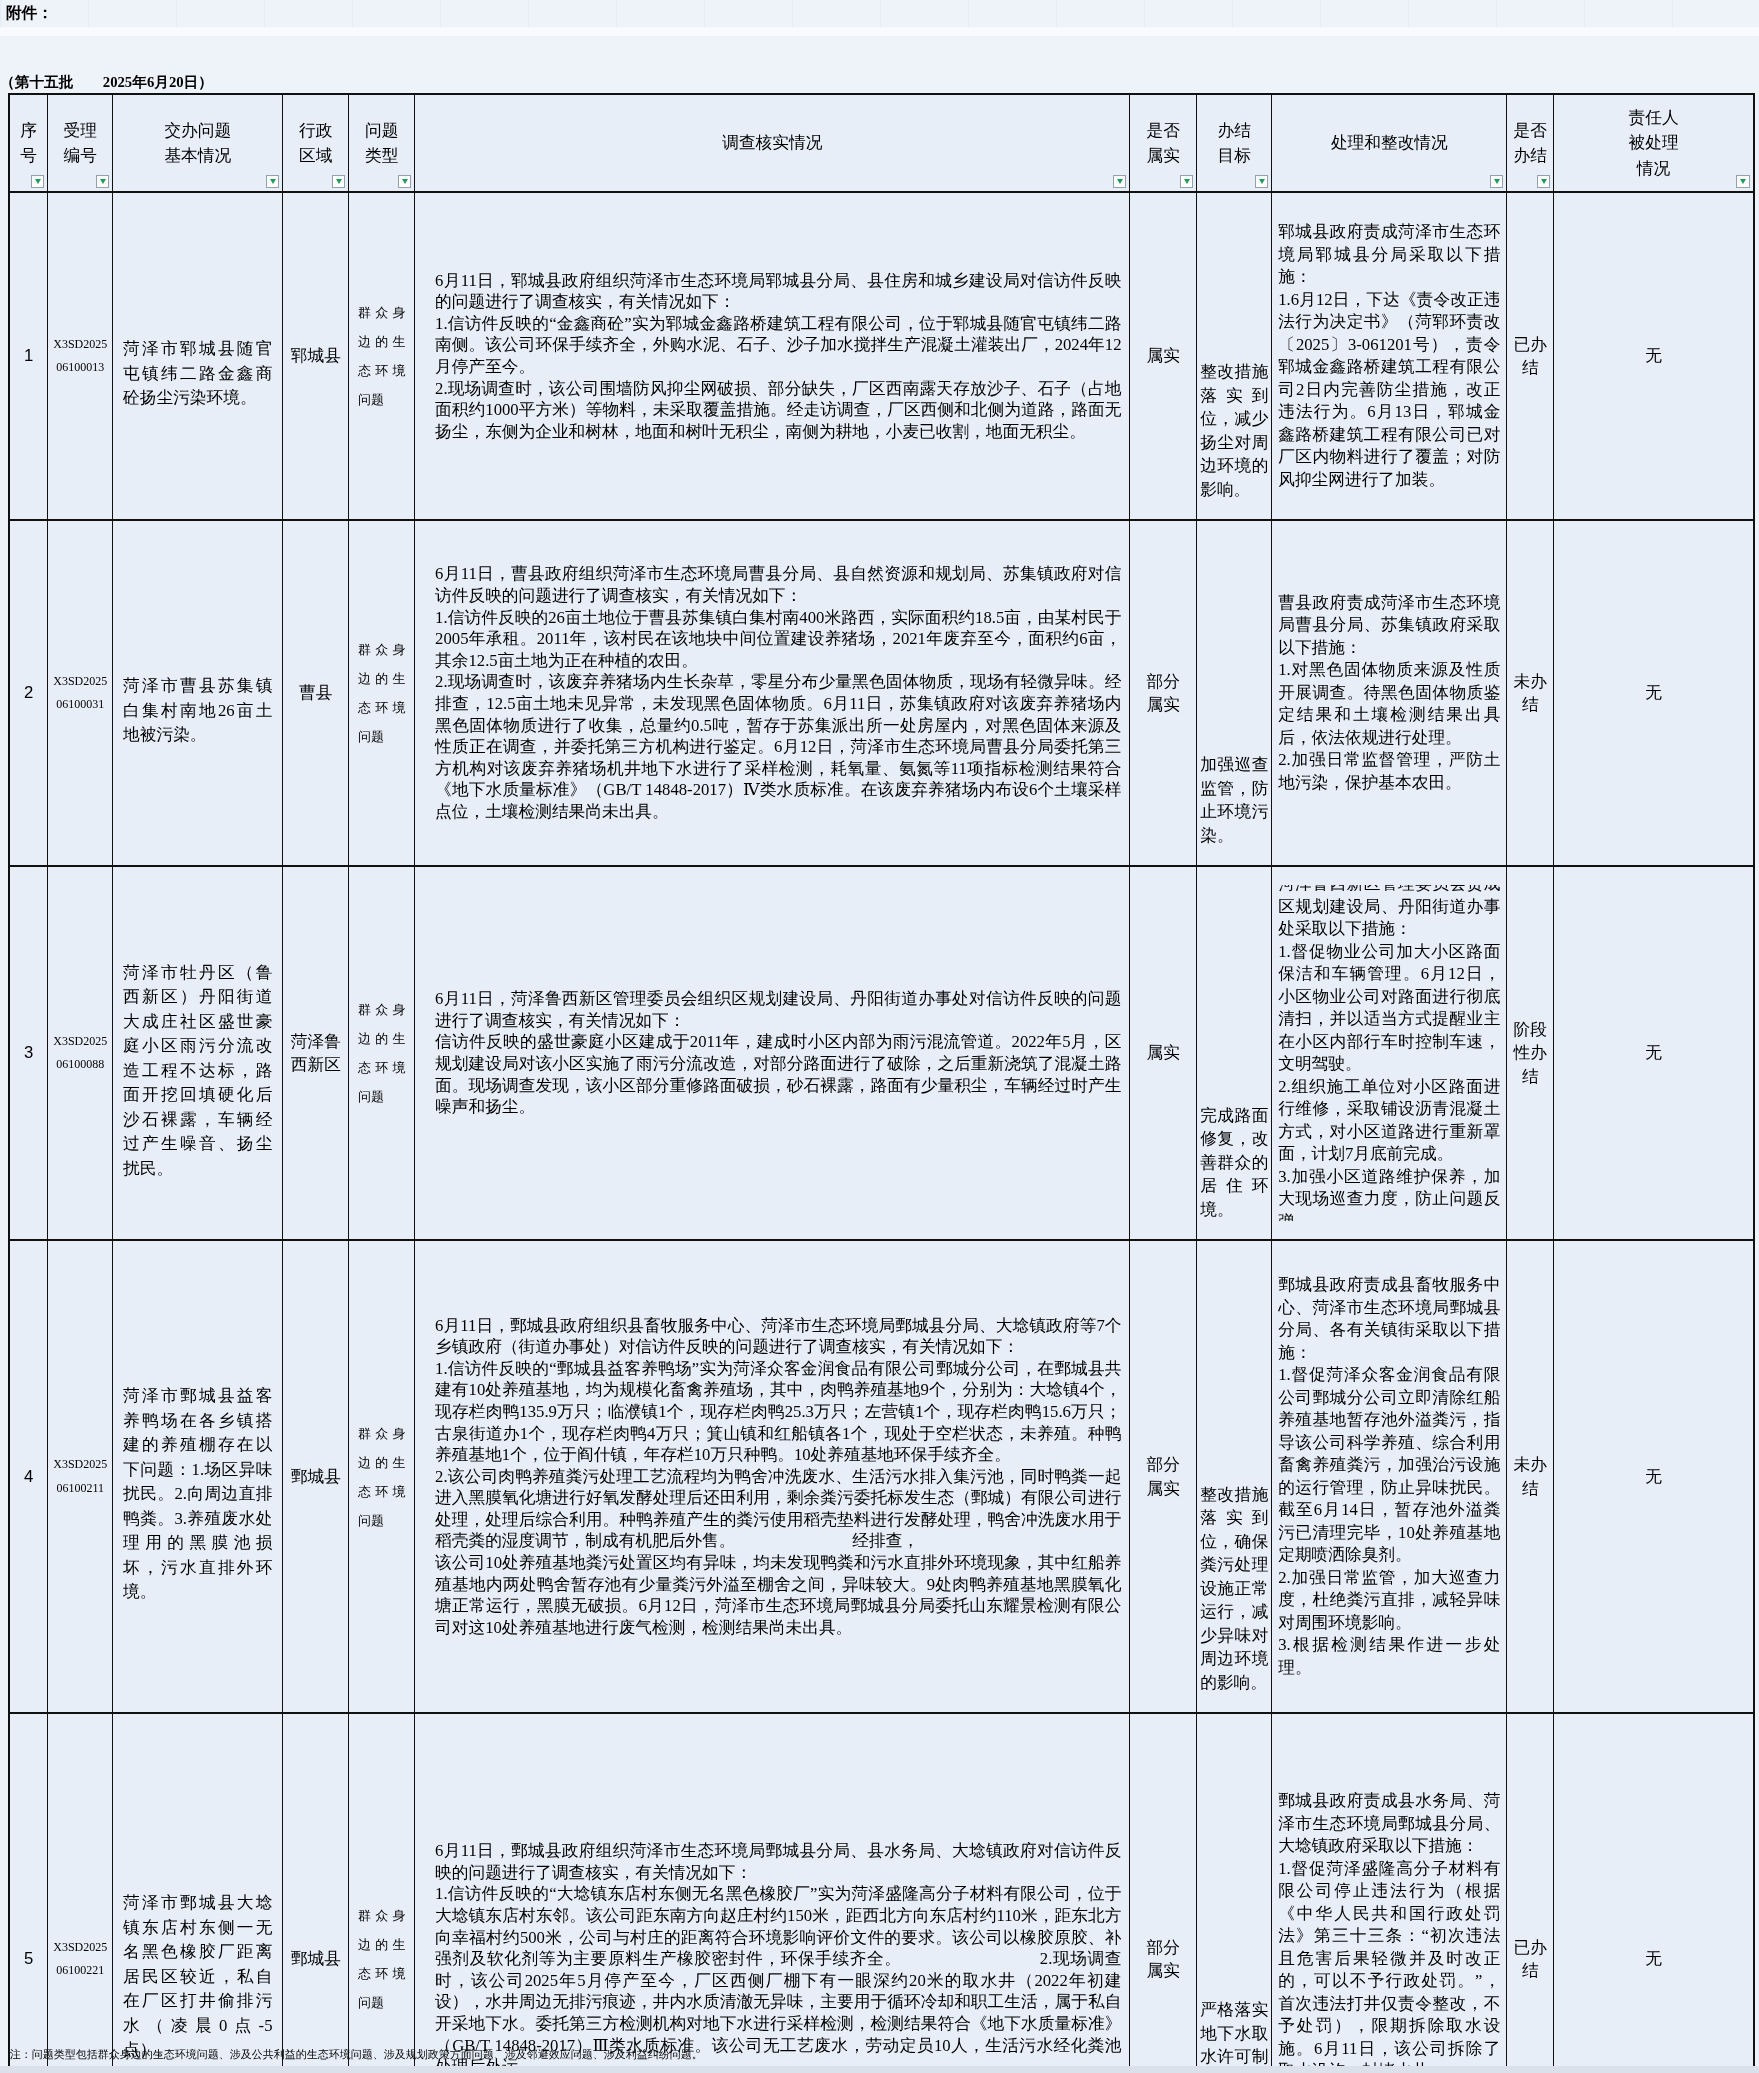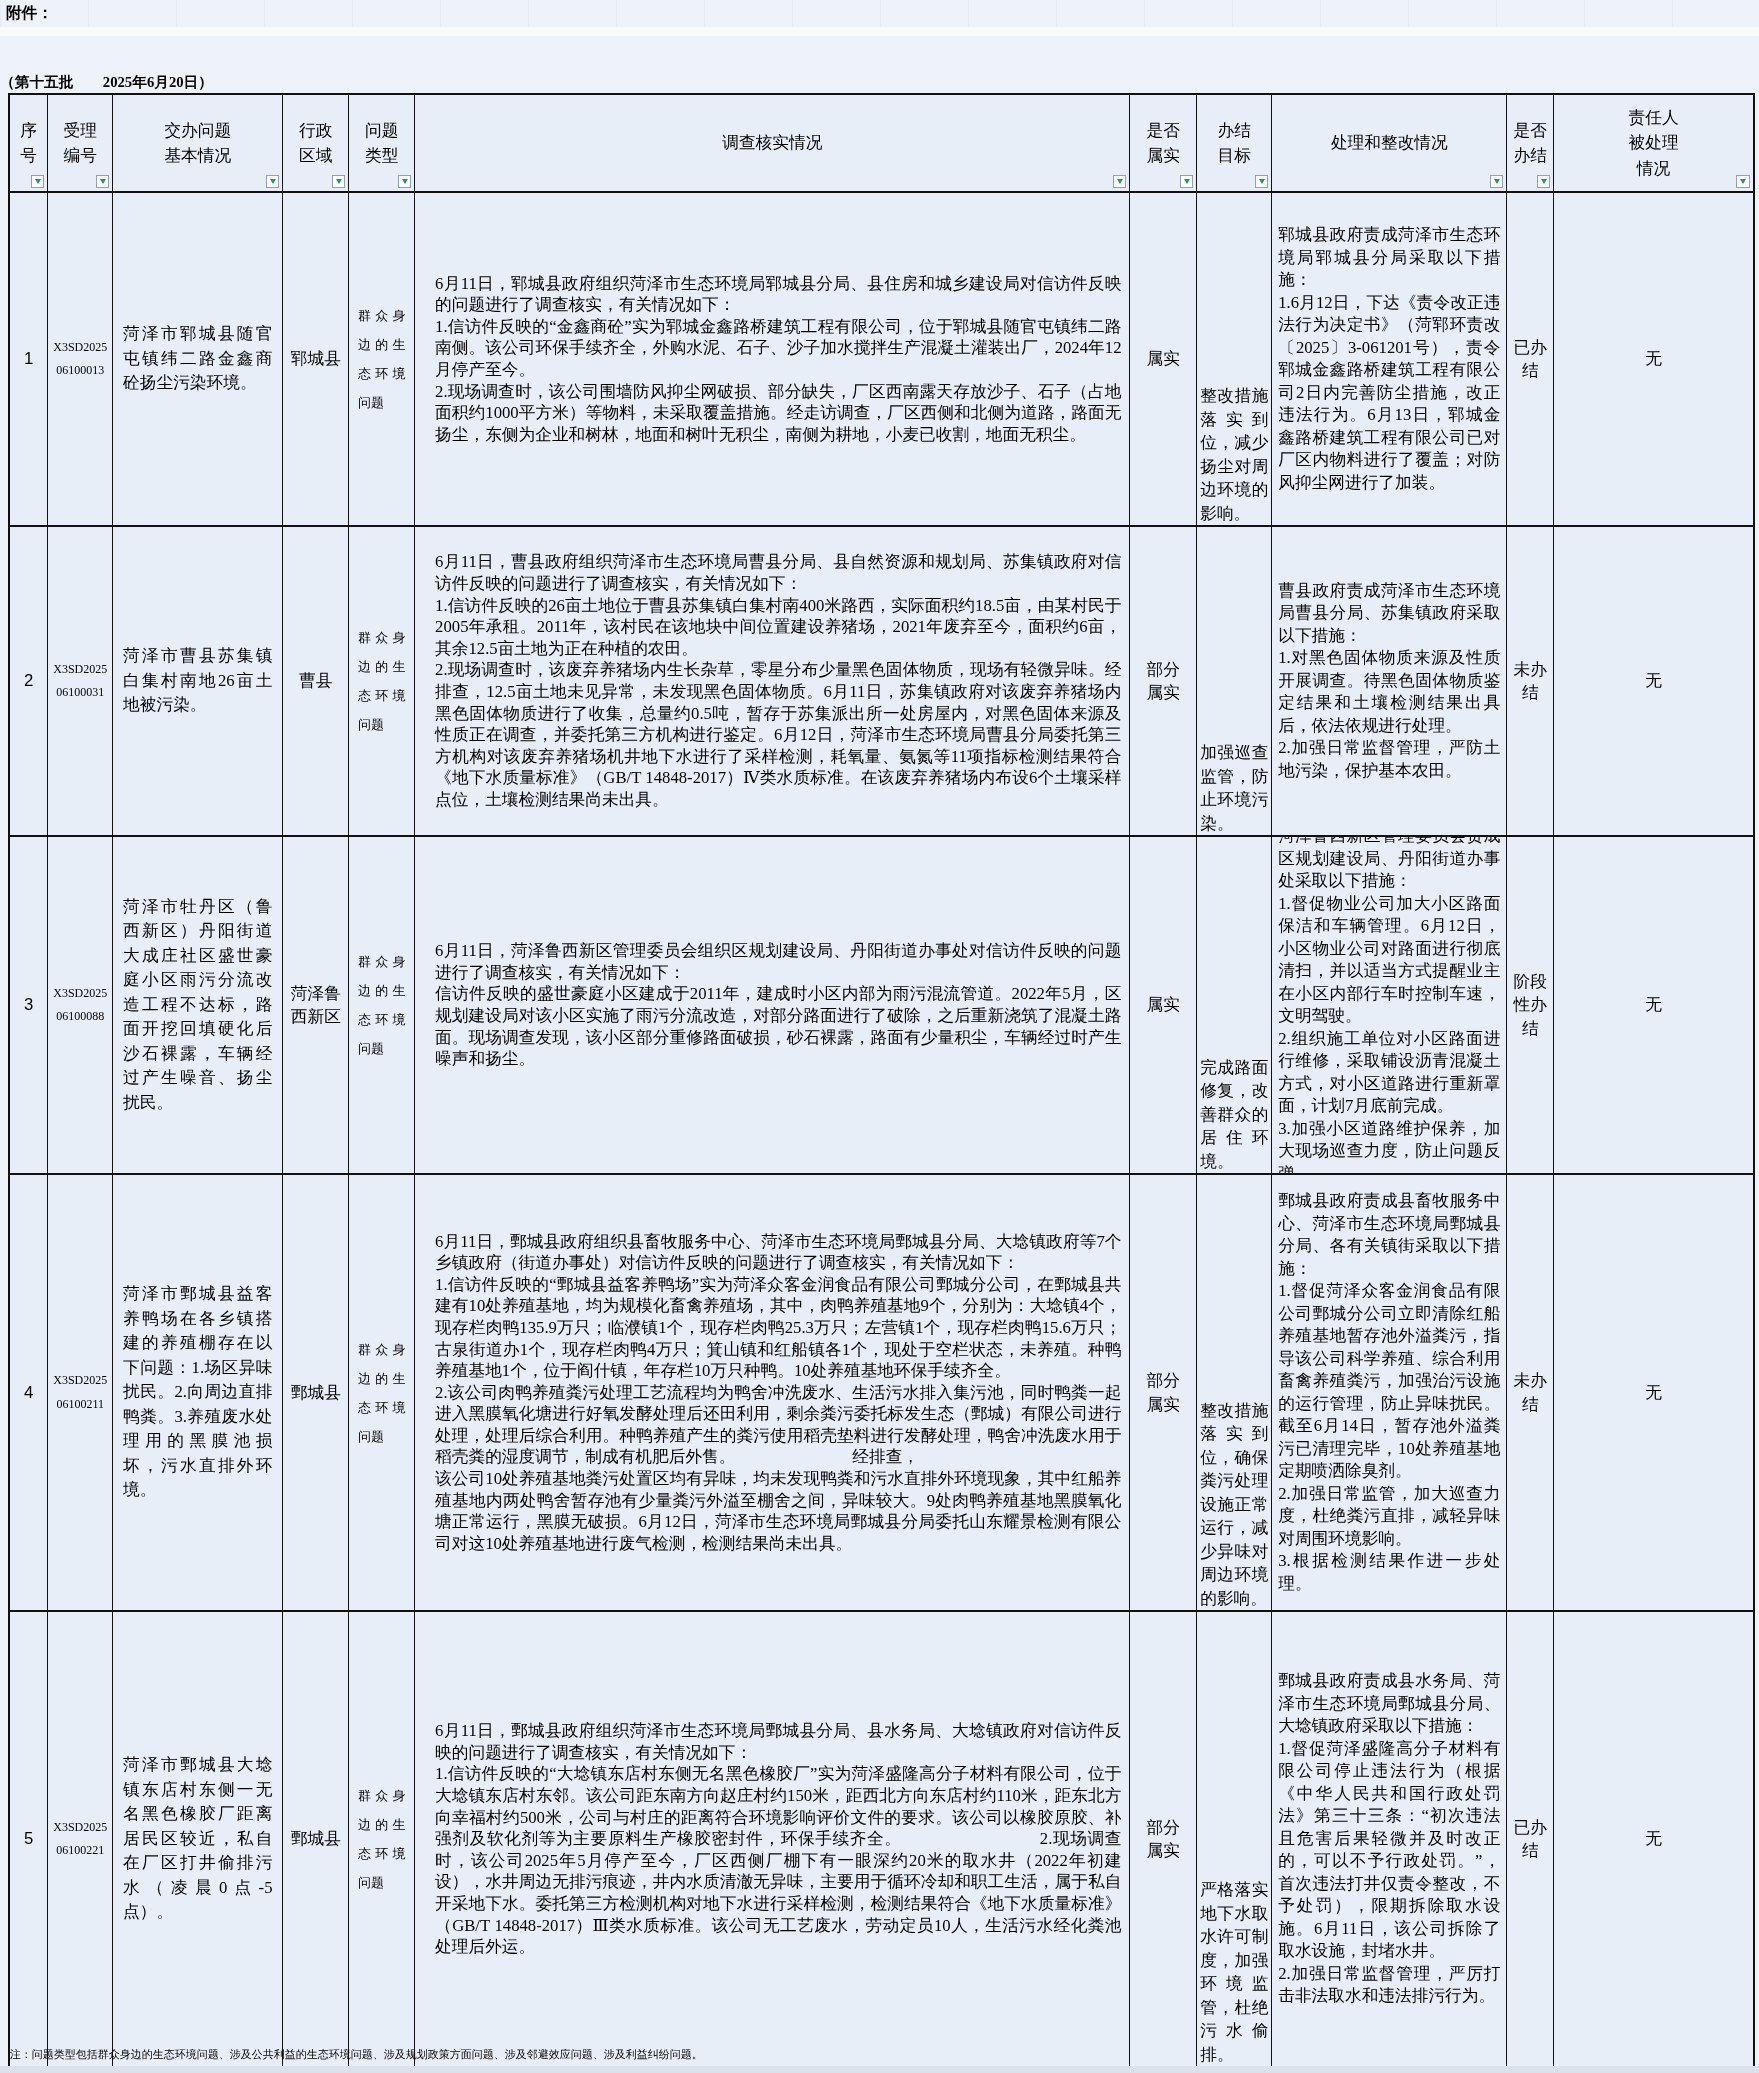--- a/index.html
+++ b/index.html
@@ -30,26 +30,26 @@
   .fbtn{position:absolute;right:2.9px;bottom:2.9px;width:13.7px;height:12.7px;background:#fdfdfe;
     border:1px solid #93a0ae;display:flex;align-items:center;justify-content:center;box-sizing:border-box;}
   .tri{width:0;height:0;border-left:3.9px solid transparent;border-right:3.9px solid transparent;
     border-top:5.9px solid #1e9e5a;}
 
   
   .w{display:flex;align-items:center;overflow:hidden;box-sizing:border-box;}
   .t{width:100%;white-space:pre-line;font-size:16.7px;line-height:21.6px;}
 
   thead tr{height:98px;}
-  .rh1 .w{height:332px;} .rh2 .w{height:308px;} .rh3 .w{height:336px;}
+  .rh1 .w{height:290px;} .rh2 .w{height:308px;} .rh3 .w{height:336px;}
   .rh4 .w{height:435px;} .rh5 .w{height:454px;}
 
   .c-serial .w{padding:0 2px;} .c-serial .t{text-align:center;font-family:"Liberation Sans","DejaVu Sans",sans-serif;}
   .c-caseno .w{padding:0 3.9px;} .c-caseno .t{text-align:center;word-break:break-all;font-size:12px;line-height:23.5px;}
-  .c-issue .w{padding:0 9.8px;} .c-issue .t{text-align:justify;line-height:24.5px;}
+  .c-issue .w{padding:0 9.8px;margin-top:36px;} .c-issue .t{text-align:justify;line-height:24.5px;}
   .c-region .w{padding:0 3.9px;} .c-region .t{text-align:center;line-height:23.5px;}
   .c-type .w{padding:0 8.8px;} .c-type .t{text-align:justify;font-size:13px;line-height:29px;}
   .c-invest .w{padding:0 7.8px;} .c-invest .t{text-align:justify;margin-left:12px;}
   .c-verified .w{padding:0 10.8px;} .c-verified .t{text-align:center;line-height:23.5px;}
   .c-goal .w{padding:0 2.9px;align-items:flex-end;} .c-goal .t{text-align:justify;line-height:23.5px;}
   .c-action .w{padding:0 5.9px;} .c-action .t{text-align:justify;line-height:22.5px;}
   .c-status .w{padding:0 2.9px;} .c-status .t{text-align:center;line-height:23.5px;}
   .c-account .w{padding:0 5.9px;} .c-account .t{text-align:center;}
 
   .note{position:absolute;left:9.8px;top:2047px;width:1745px;

